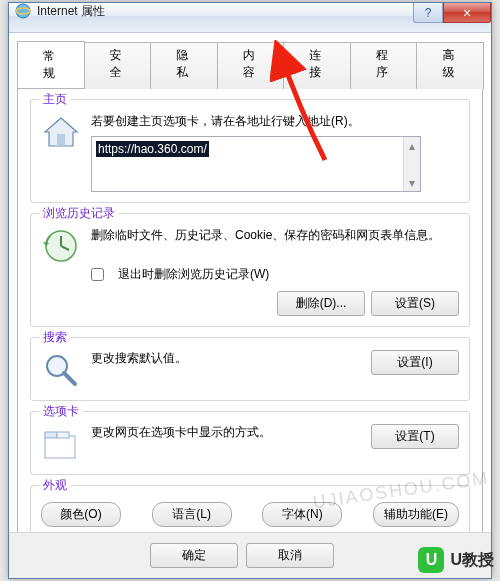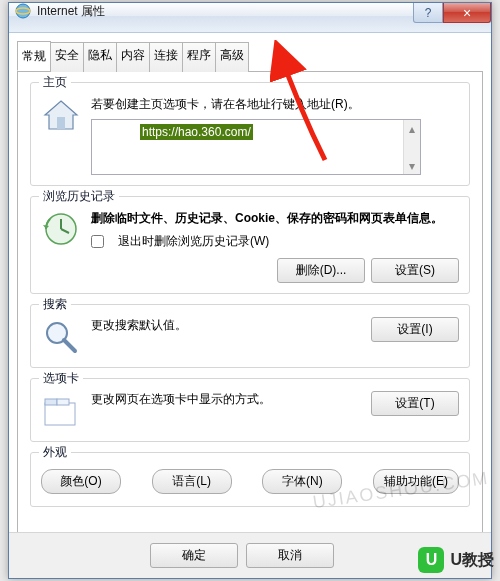--- a/index.html
+++ b/index.html
@@ -12,45 +12,45 @@
 .titlebar-icon svg { width: 16px; height: 16px; }
 .titlebar-text { color: #1a1a1a; }
 .titlebar-btns { position: absolute; right: 0; top: 0; display: flex; }
 .titlebar-btn { width: 30px; height: 20px; border: 1px solid #8aa3c2; border-top: none; background: linear-gradient(to bottom,#eaf1fb,#c9d8ec); display:flex; align-items:center; justify-content:center; color:#3a5a80; }
 .titlebar-btn.close { width: 48px; background: linear-gradient(to bottom,#e9a6a0,#d05b4f 45%,#c93a2b 46%,#d86b5e); color:#fff; border-color:#a33; border-bottom-right-radius:3px; }
 .titlebar-btn.help { border-bottom-left-radius:3px; }
 
 .client { position:absolute; left:8px; right:8px; top:38px; bottom:50px; }
 
 .tabs { display:flex; border-bottom:1px solid #b5b5b5; position:relative; z-index:2; }
-.tab { padding: 4px 4px 5px; border:1px solid #b5b5b5; border-bottom:none; background: linear-gradient(to bottom,#fafafa,#eee); margin-right:-1px; position:relative; top:1px; cursor:default; }
+.tab { padding: 4px 25px 5px; border:1px solid #b5b5b5; border-bottom:none; background: linear-gradient(to bottom,#fafafa,#eee); margin-right:-1px; position:relative; top:1px; cursor:default; }
 .tab.active { background:#fff; border-bottom:1px solid #fff; padding-top:6px; top:0; }
 
 .panel { border:1px solid #b5b5b5; border-top:none; background:#fff; padding: 10px 12px 14px; height: calc(100% - 26px); overflow:hidden; }
 
 .group { border:1px solid #d6d6d6; border-radius:3px; padding: 12px 10px 10px; margin-bottom: 10px; position:relative; }
-.group-heading { position:absolute; top:-9px; left:8px; background:#fff; padding:0 4px; color:#0f172a; }
+.group-heading { position:absolute; top:-9px; left:8px; background:#fff; padding:0 4px; color:#6d28d9; }
 
 .home-row { display:flex; gap:10px; }
 .icon48 { width:40px; height:40px; flex:0 0 40px; }
 .home-text { margin-bottom:6px; line-height:1.5; }
 .url-box { width: 330px; height: 56px; border:1px solid #aab; background:#fff; padding:4px; position:relative; }
-.url-sel { display:inline-block; background:#4d7c0f; color:#fff; padding:1px 2px;margin-left:44px; }
+.url-sel { display:inline-block; background:#0f172a; color:#fff; padding:1px 2px; }
 .url-scroll { position:absolute; right:0; top:0; bottom:0; width:17px; background:#f0f0f0; border-left:1px solid #ddd; }
 .url-scroll .arr { height:17px; display:flex; align-items:center; justify-content:center; color:#888; }
 .url-scroll .arr:last-child{ position:absolute; bottom:0; width:100%; }
 
 .btnrow { display:flex; justify-content:flex-end; gap:6px; margin-top:8px; }
 .winbtn { min-width: 88px; padding: 3px 10px; border:1px solid #acacac; background:linear-gradient(to bottom,#fafafa,#e5e5e5); border-radius:3px; text-align:center; cursor:default; white-space:nowrap; }
 .winbtn.disabled { color:#9a9a9a; }
 .winbtn.sm { min-width: 80px; border-radius: 11px; }
 
 .hist-row { display:flex; gap:10px; }
 .hist-body { flex:1; }
-.hist-text { line-height:1.5; margin-bottom:6px;font-weight:bold; }
+.hist-text { line-height:1.5; margin-bottom:22px; }
 .chk { display:flex; align-items:center; gap:14px; }
 .chk input { width:13px; height:13px; }
 
 .search-row, .tabset-row { display:flex; align-items:flex-start; gap:10px; }
 .grow { flex:1; }
 
 .footer { position:absolute; left:0; right:0; bottom:0; height:46px; background:#f0f0f0; border-top:1px solid #d6d6d6; display:flex; align-items:center; justify-content:center; gap:8px; padding-right:16px; }
 
 .arrow-annot { position:absolute; z-index:50; pointer-events:none; }
 

